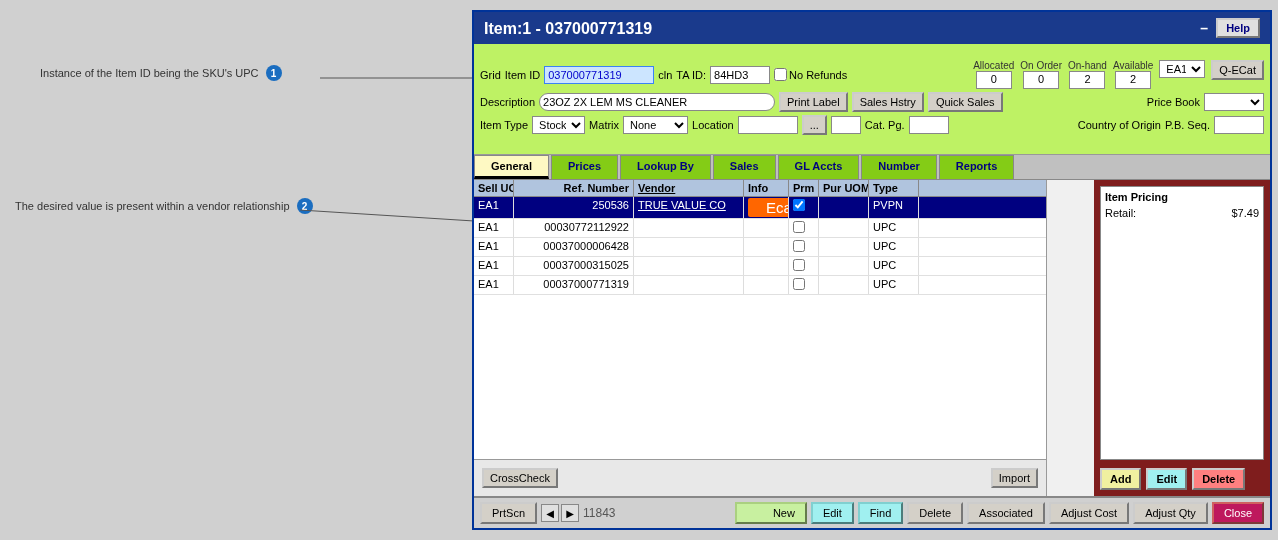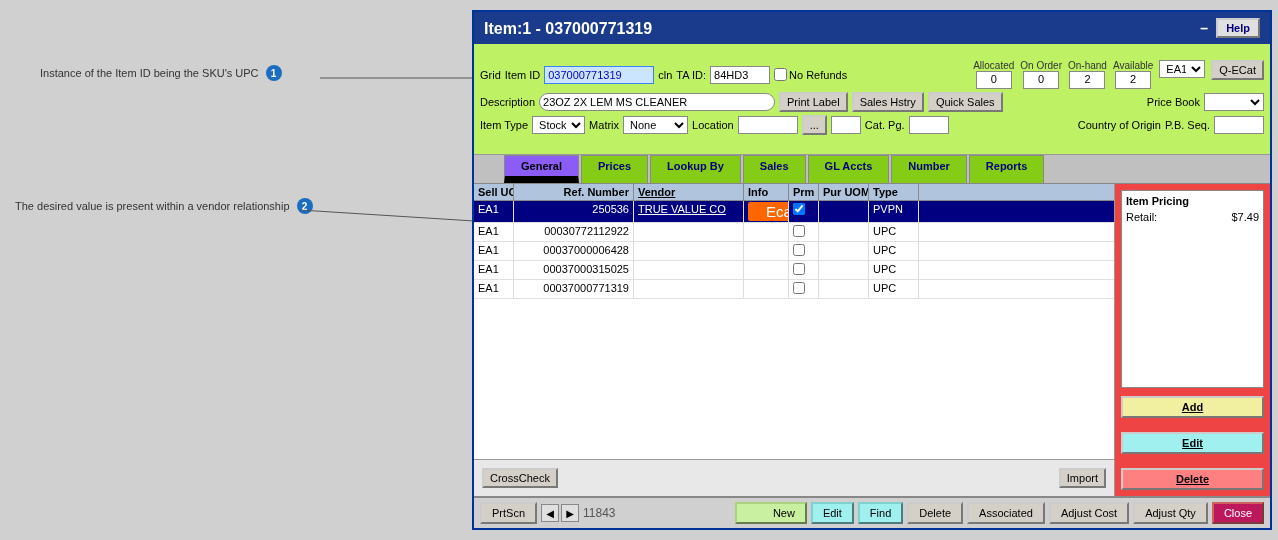--- a/index.html
+++ b/index.html
@@ -170,24 +170,23 @@
       font-size: 11px;
       font-weight: bold;
       cursor: pointer;
       border: 1px solid #888;
       border-bottom: none;
       background: #84cc16;
       color: #000080;
       margin-right: 2px;
     }
     .tab.active {
-      background: #8b5cf6;
+      background: #fef9c3;
       color: #000;
-      border-bottom: 7px solid #000000;
-      margin-left: 30px;
+      border-bottom: 3px solid #000000;
     }
 
     
     .content-area {
       display: flex;
       flex: 1;
       overflow: hidden;
     }
 
     
@@ -251,26 +250,27 @@
     .ecat-badge {
       background: #ff6600;
       color: white;
       font-size: 15px;
       padding: 1px 18px;
       border-radius: 2px;
     }
 
     
     .right-panel {
-      width: 155px;
+      width: 176px;
       padding: 6px;
       display: flex;
       flex-direction: column;
       gap: 8px;
-      background: #ef4444;
+      background: #7f1d1d;
+      margin-left: 47px;
     }
 
     .item-pricing-box {
       border: 1px solid #888;
       background: white;
       padding: 4px;
       font-size: 11px;
       flex: 1;
     }
     .item-pricing-title {
@@ -278,23 +278,22 @@
       font-size: 11px;
       margin-bottom: 4px;
     }
     .pricing-row {
       display: flex;
       justify-content: space-between;
     }
 
     .action-btns {
       display: flex;
-      flex-direction: column;
-      gap: 14px;
-      text-decoration: underline;
+      flex-direction: row;
+      gap: 5px;
     }
 
     .btn-add {
       background: #f0f0a0;
       border: 2px outset #ccc;
       padding: 3px 8px;
       font-size: 11px;
       font-weight: bold;
       cursor: pointer;
       text-align: center;

